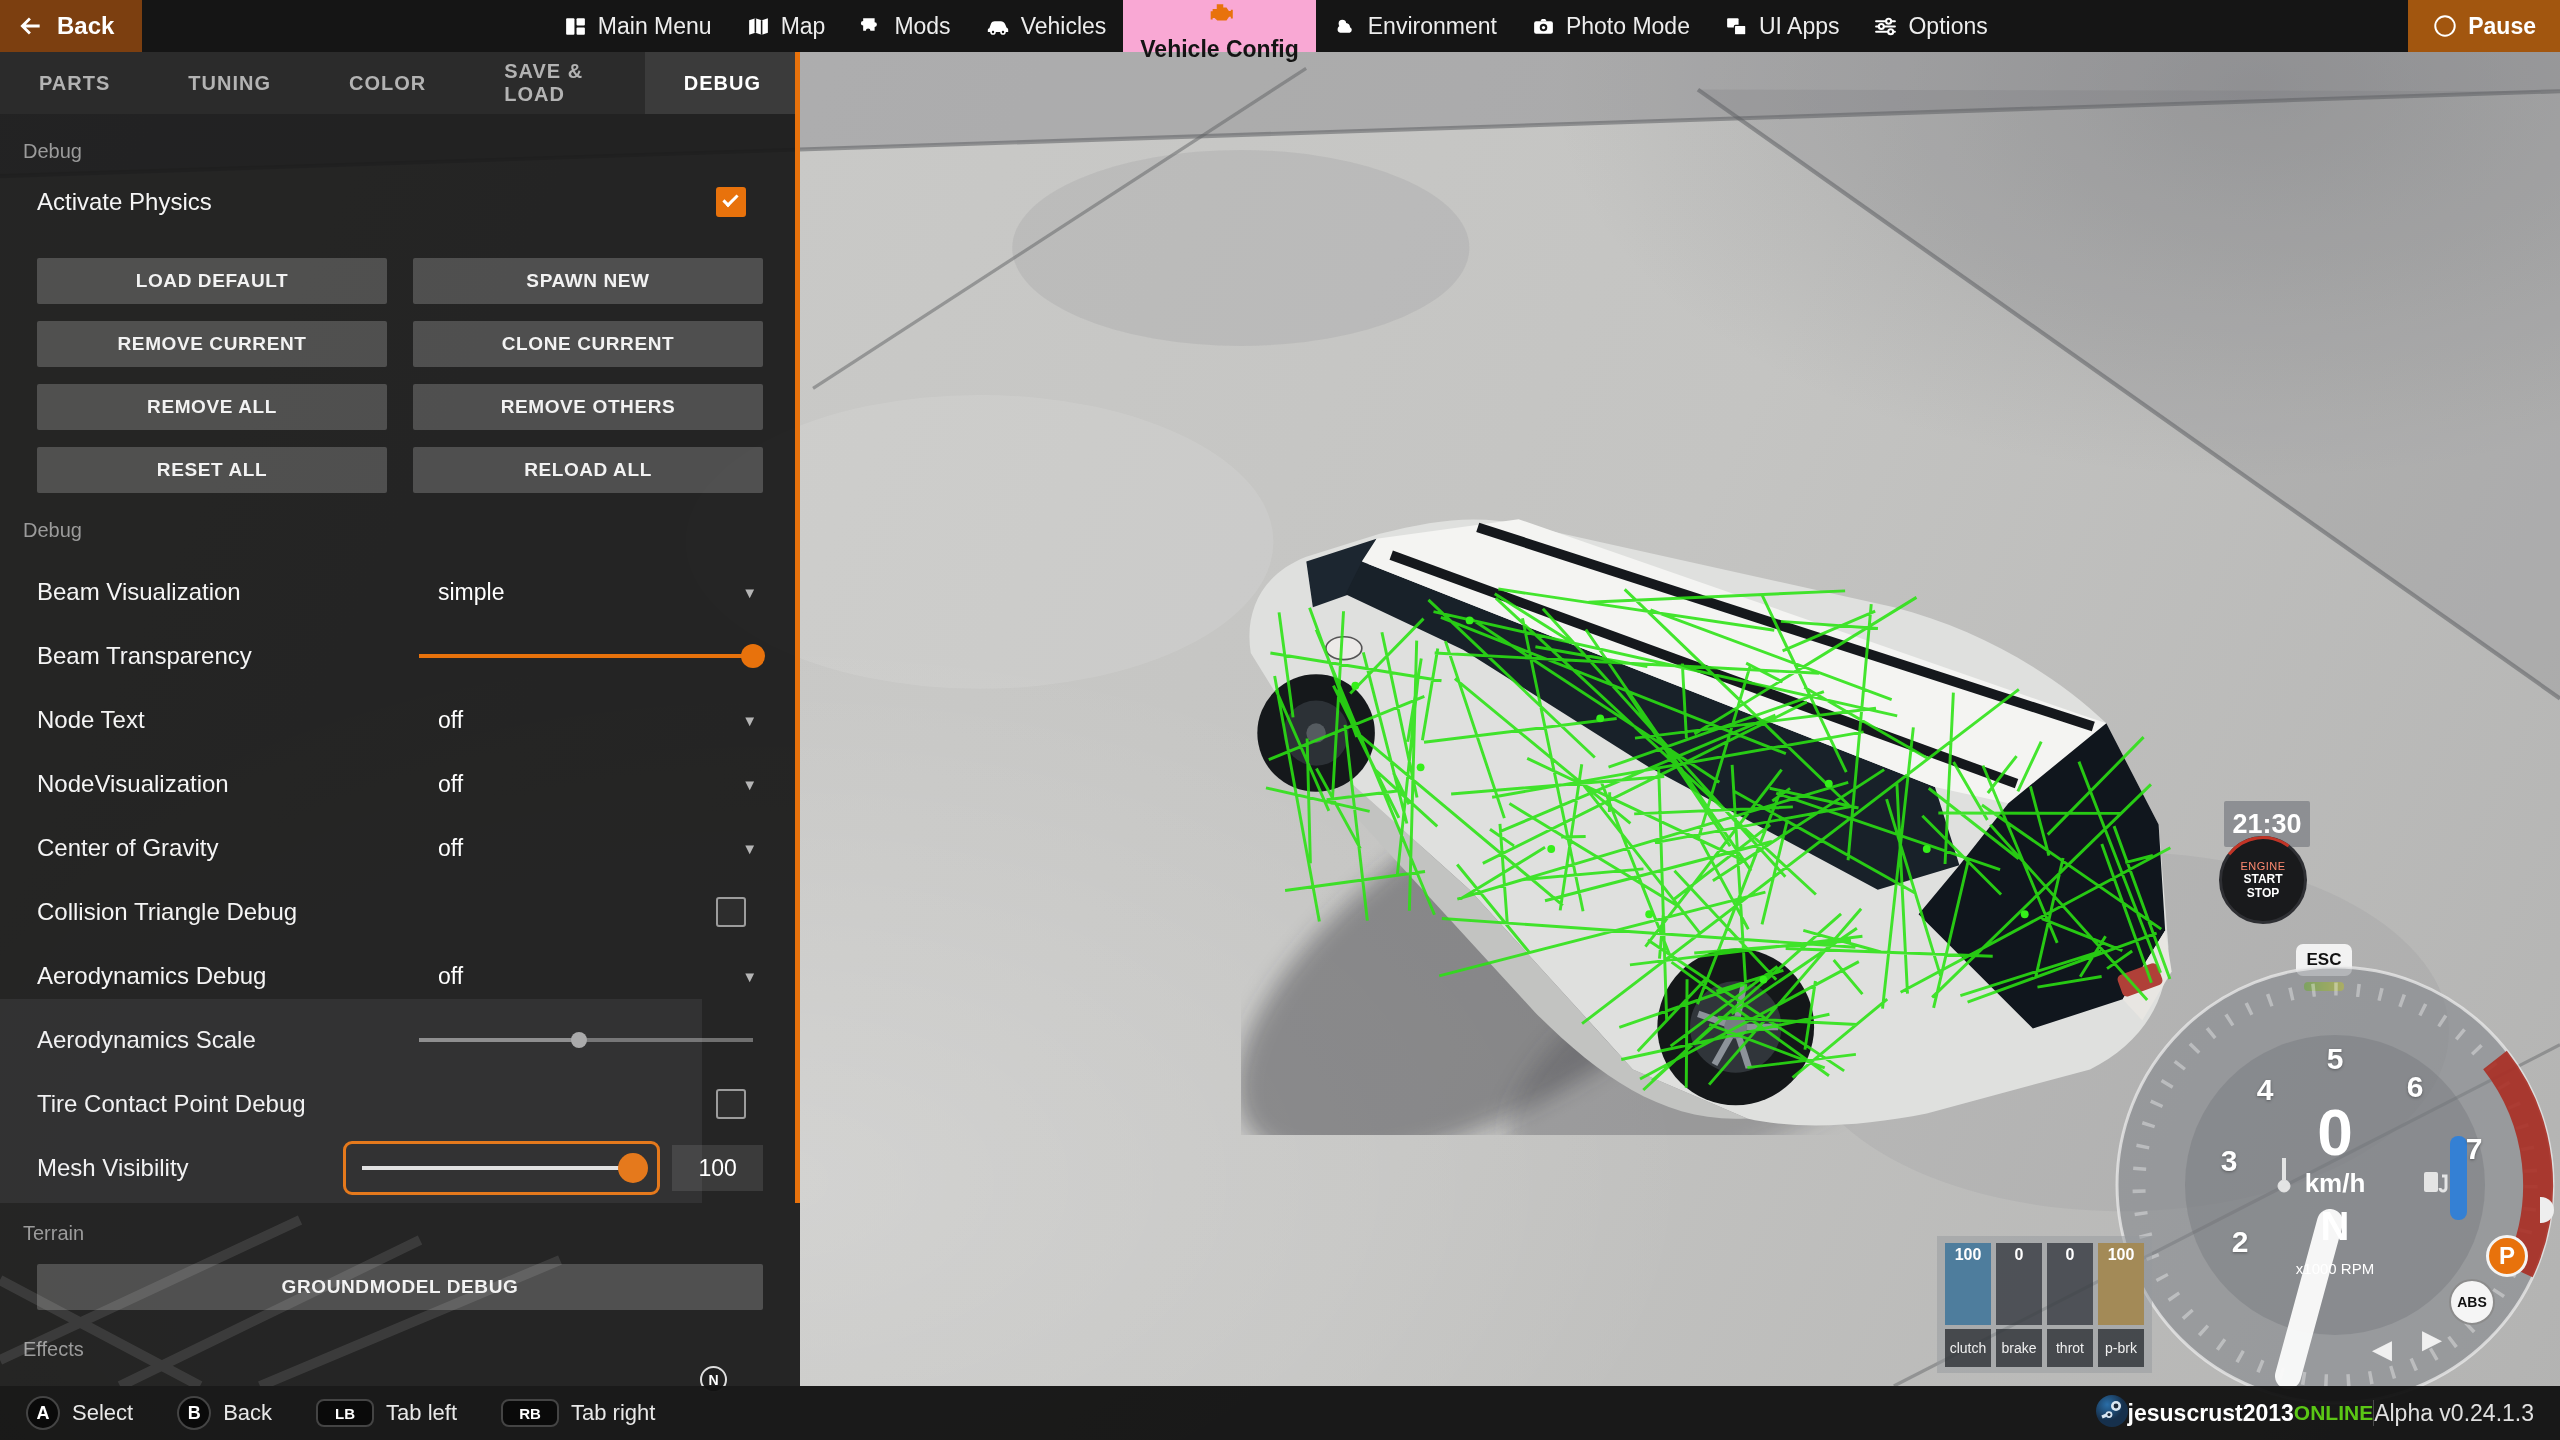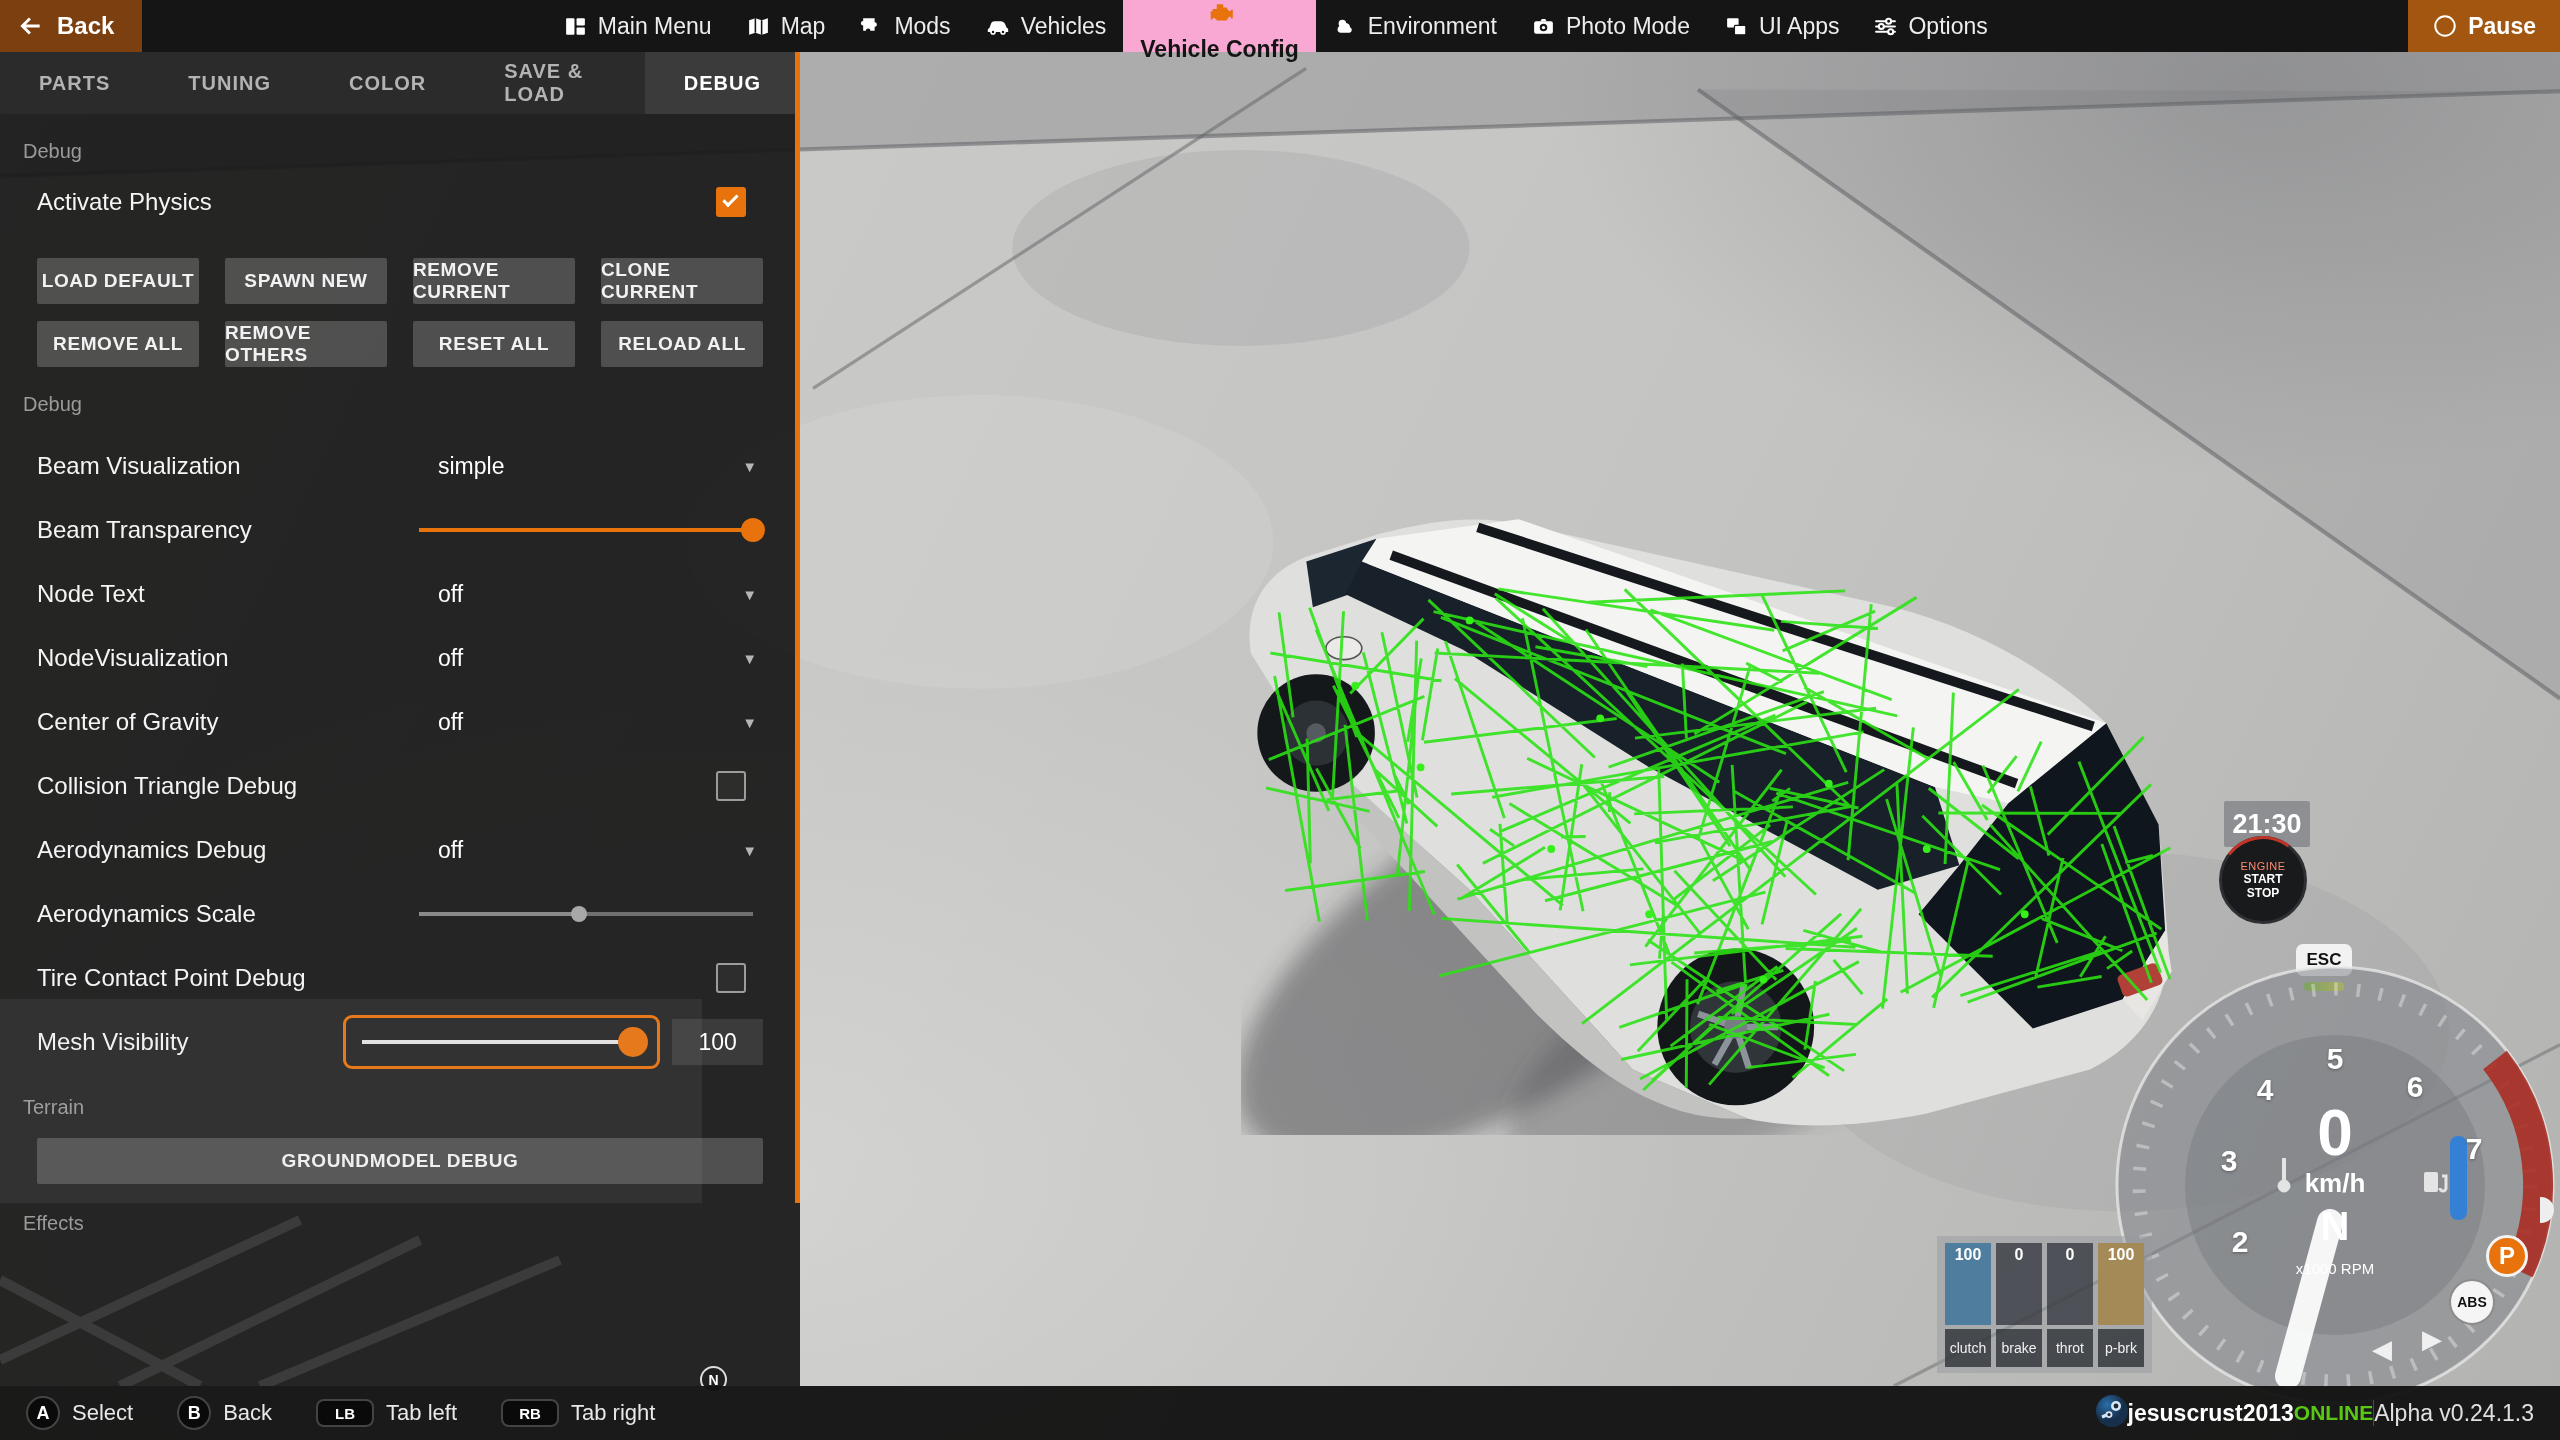--- a/index.html
+++ b/index.html
@@ -37,21 +37,21 @@
     font-weight:700; letter-spacing:1px; cursor:pointer; }
   .tab.active { color:#fff; background:rgba(255,255,255,0.08); }
   .pcontent { padding:0 37px; position:relative; }
   .sec { height:30px; display:flex; align-items:center; color:#9b9b9b; font-size:20px; margin-left:-14px; }
   .sec.s1 { margin-top:22px; }
   .sec.s2 { margin-top:22px; }
   .sec.s3 { margin-top:18px; }
   .sec.s4 { margin-top:24px; }
   .row-activate { height:64px; display:flex; align-items:center; margin-top:4px; }
   .row-activate .plabel { flex:1; }
-  .btn-grid { display:grid; grid-template-columns:1fr 1fr 1fr 1fr; gap:17px 26px; margin-top:24px; }
+  .btn-grid { display:grid; grid-template-columns:1fr 1fr; gap:17px 26px; margin-top:24px; }
   .gbtn { height:46px; background:rgba(255,255,255,0.20); color:#f2f2f2; font-size:19px;
     font-weight:700; letter-spacing:0.6px; display:flex; align-items:center; justify-content:center;
     border-radius:2px; cursor:pointer; }
   .rows { margin-top:15px; }
   .prow { height:64px; display:flex; align-items:center; }
   .plabel { flex:0 0 380px; font-size:24px; color:#f5f5f5; }
   .pcontrol { flex:1; display:flex; align-items:center; position:relative; }
   .sel { flex:1; display:flex; align-items:center; color:#fff; font-size:23px; padding-left:21px; cursor:pointer; }
   .caret { margin-left:auto; margin-right:6px; color:#b5b5b5; font-size:15px; }
   .slider { position:relative; flex:1; height:30px; margin:0 10px 0 2px; cursor:pointer; }

